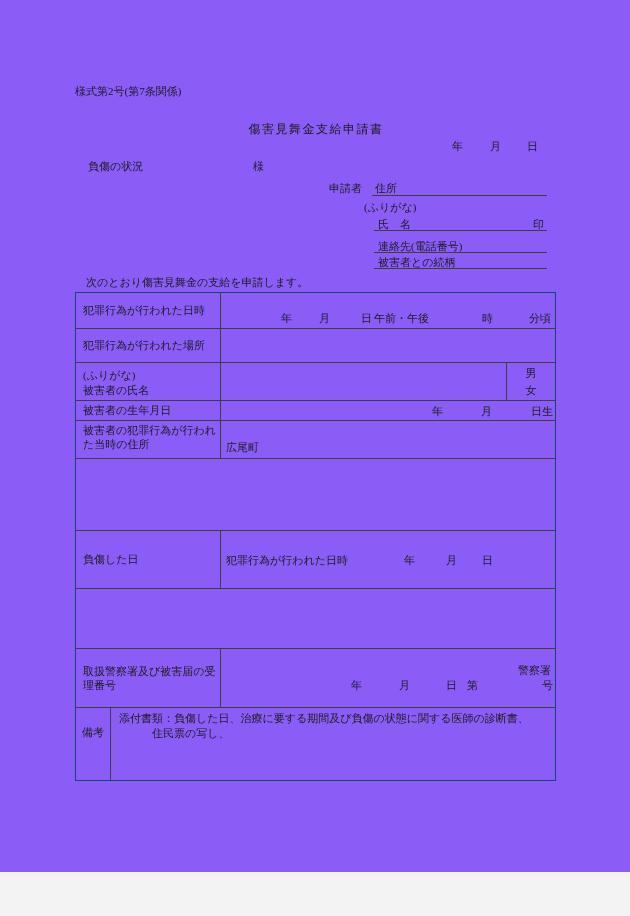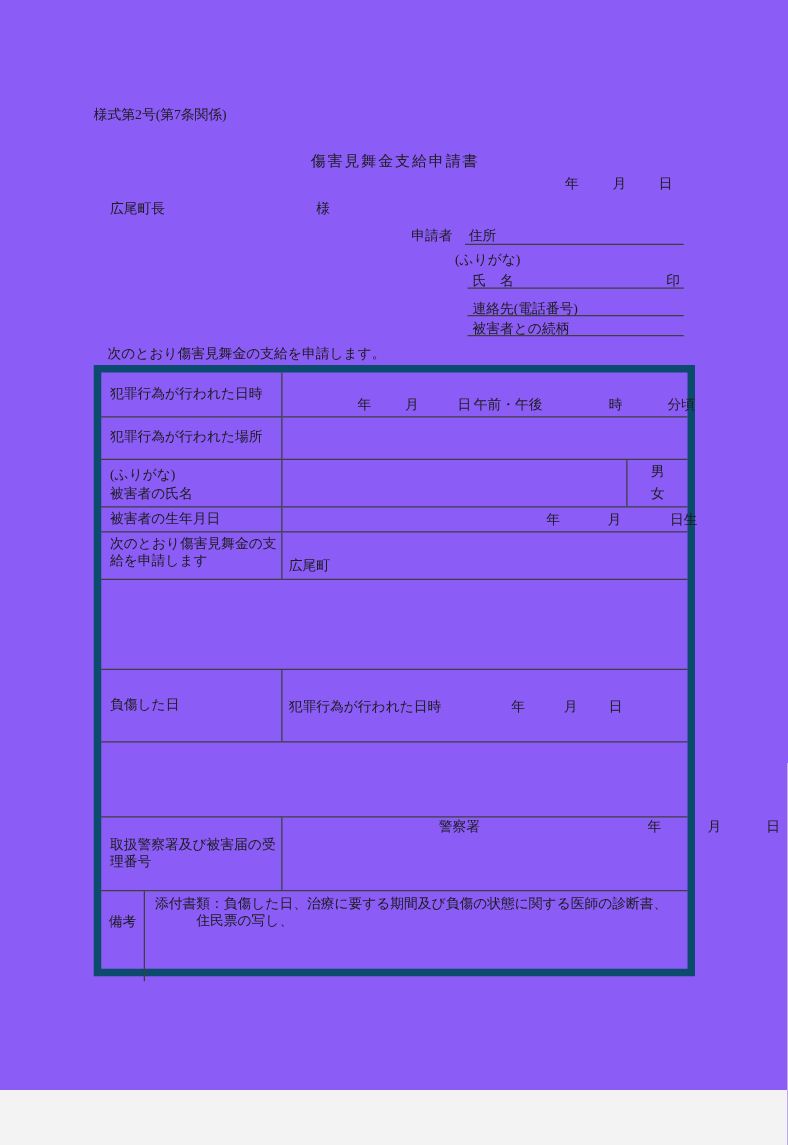--- a/index.html
+++ b/index.html
@@ -6,55 +6,55 @@
   .page{
     position:relative;width:630px;height:872px;background:#8b5cf6;
     font-family:"Liberation Serif","DejaVu Serif",serif;
     font-size:11px;color:#1c1c1c;overflow:hidden;
   }
   .abs{position:absolute;white-space:nowrap;}
   .title{font-size:12px;letter-spacing:1.5px;transform:translateX(-50%);}
   .uline{position:absolute;height:0;border-top:1px solid #3e3e3e;}
   
   .ftable{position:absolute;left:75px;top:292px;width:481px;height:489px;
-    border:6px solid #0c4a6e;box-sizing:border-box;}
+    border:1px solid #0c4a6e;box-sizing:border-box;}
   .frow{display:flex;box-sizing:border-box;}
   .frow + .frow{border-top:1px solid #3e3e3e;}
   .fl{width:145px;border-right:1px solid #3e3e3e;box-sizing:border-box;
     padding:2px 1px 2px 7px;display:flex;flex-direction:column;
     justify-content:center;line-height:15px;}
   .fl.top{justify-content:flex-start;}
   .fc{flex:1;position:relative;box-sizing:border-box;}
   .tk{position:absolute;white-space:nowrap;}
   .vcenter{position:absolute;top:50%;transform:translateY(-50%);width:100%;left:0;}
   .vcenter .tk{position:absolute;top:50%;transform:translateY(-50%);}
   .gender{width:49px;border-left:1px solid #3e3e3e;box-sizing:border-box;
     display:flex;flex-direction:column;justify-content:space-around;
     align-items:center;line-height:12px;padding:2px 0;}
   .bikoL{width:35px;border-right:1px solid #3e3e3e;box-sizing:border-box;
     display:flex;justify-content:center;align-items:flex-start;padding-top:17px;}
   .bikoT{flex:1;padding:3px 2px 0 8px;line-height:15px;}
   .bikoT .ln{white-space:nowrap;}
-  .bikoT .ln2{margin-left:33px;font-family:Liberation Mono, monospace;}
+  .bikoT .ln2{margin-left:33px;}
   .r9line{position:relative;height:15px;width:100%;}
 </style>
 </head>
 <body>
 
 <div class="page">
 
   <div class="abs" style="left:75px;top:84px">様式第2号(第7条関係)</div>
 
   <div class="abs title" style="left:316px;top:121px">傷害見舞金支給申請書</div>
 
   <span class="abs" style="left:452px;top:139px">年</span>
   <span class="abs" style="left:490px;top:139px">月</span>
   <span class="abs" style="left:527px;top:139px">日</span>
 
-  <div class="abs" style="left:88px;top:159px">広尾町長</div>
+  <div class="abs" style="left:88px;top:159px">負傷の状況</div>
   <div class="abs" style="left:253px;top:159px">様</div>
 
   <div class="abs" style="left:329px;top:181px">申請者</div>
   <div class="abs" style="left:375px;top:181px">住所</div>
   <div class="uline" style="left:372px;top:195px;width:175px"></div>
 
   <div class="abs" style="left:364px;top:200px">(ふりがな)</div>
 
   <div class="abs" style="left:378px;top:217px">氏　名</div>
   <div class="abs" style="left:533px;top:217px">印</div>
@@ -104,21 +104,21 @@
       <div class="fc">
         <div class="vcenter">
           <span class="tk" style="left:211px">年</span>
           <span class="tk" style="left:260px">月</span>
           <span class="tk" style="left:310px">日生</span>
         </div>
       </div>
     </div>
 
     <div class="frow" style="height:38px">
-      <div class="fl top" style="padding-top:2px;line-height:14px">次のとおり傷害見舞金の支給を申請します</div>
+      <div class="fl top" style="padding-top:2px;line-height:14px">被害者の犯罪行為が行われた当時の住所</div>
       <div class="fc">
         <span class="tk" style="left:5px;bottom:3px">広尾町</span>
       </div>
     </div>
 
     <div class="frow" style="height:72px">
       <div class="fc"></div>
     </div>
 
     <div class="frow" style="height:58px">
@@ -132,21 +132,21 @@
         </div>
       </div>
     </div>
 
     <div class="frow" style="height:60px">
       <div class="fc"></div>
     </div>
 
     <div class="frow" style="height:59px">
       <div class="fl" style="line-height:14px">取扱警察署及び被害届の受理番号</div>
-      <div class="fc" style="display:flex;flex-direction:row;justify-content:center">
+      <div class="fc" style="display:flex;flex-direction:column;justify-content:center">
         <div class="r9line">
           <span class="tk" style="right:4px;top:0">警察署</span>
         </div>
         <div class="r9line">
           <span class="tk" style="left:130px;top:0">年</span>
           <span class="tk" style="left:178px;top:0">月</span>
           <span class="tk" style="left:225px;top:0">日</span>
           <span class="tk" style="left:246px;top:0">第</span>
           <span class="tk" style="left:321px;top:0">号</span>
         </div>

